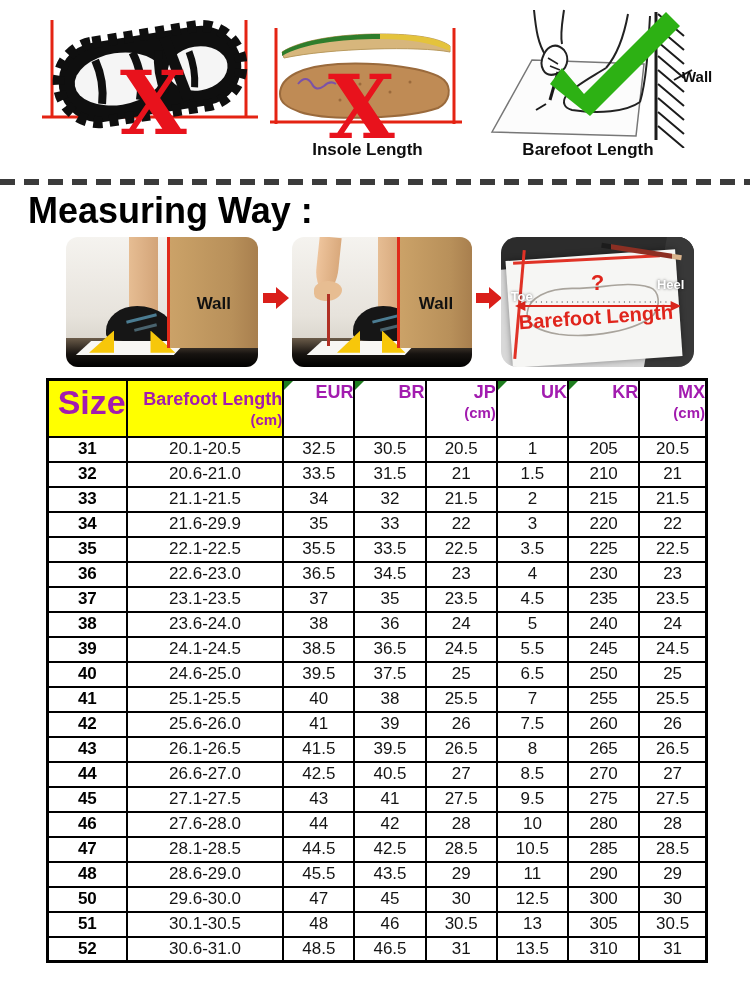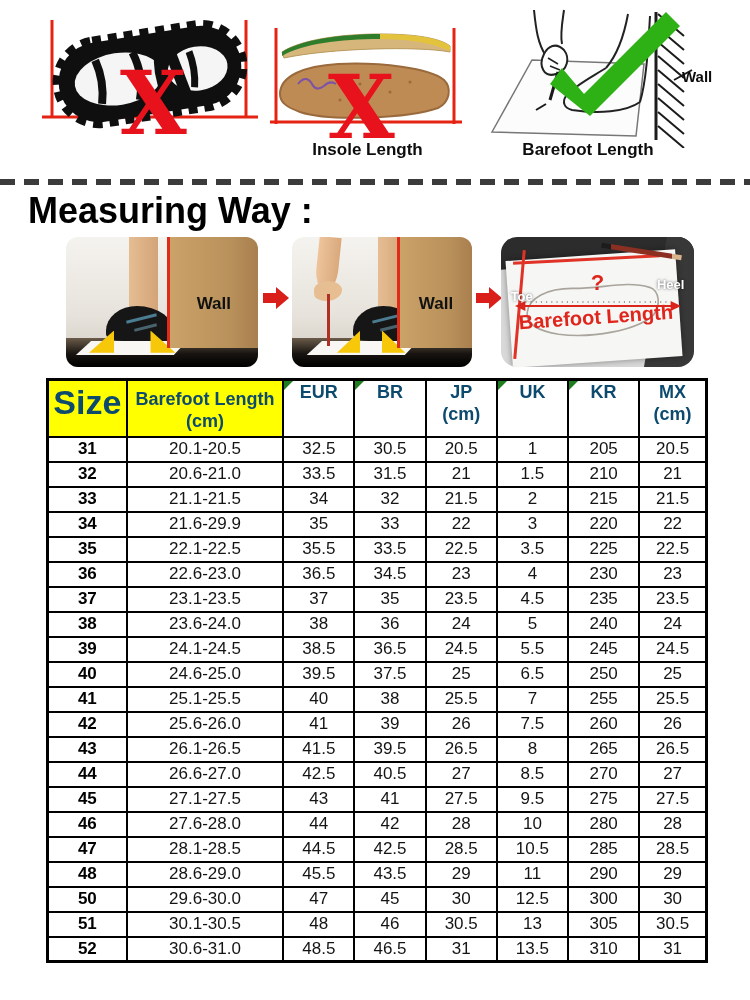--- a/index.html
+++ b/index.html
@@ -94,24 +94,24 @@
   #arrow2{left:476px;}
 
   
   #size-table{position:absolute;left:46px;top:378px;width:662px;border-collapse:collapse;
               table-layout:fixed;background:#fff;border:3px solid #000;}
   #size-table th,#size-table td{border:2px solid #000;text-align:center;padding:0;overflow:hidden;}
   #size-table thead tr{height:57px;}
   #size-table tbody tr{height:25px;}
   #size-table td{font-size:17px;color:#141414;}
   #size-table td.col0{font-weight:bold;color:#000;}
-  #size-table th{position:relative;vertical-align:top;color:#0c4a6e;background:#fff;}
+  #size-table th{position:relative;vertical-align:top;color:#a21caf;background:#fff;text-align:right;}
   #size-table th.hl{background:#ffff00;}
   .hlab{display:block;font-weight:bold;font-size:18px;margin-top:0;line-height:1.25;}
-  .hsub{display:block;font-weight:bold;font-size:18px;line-height:1.2;}
+  .hsub{display:block;font-weight:bold;font-size:15px;line-height:1.2;}
   th.col0{vertical-align:middle;}
   th.col0 .hlab{font-size:34px;margin-top:0;}
   th.col1 .hlab{font-size:18px;margin-top:7px;}
   th.col0{width:79px;} th.col1{width:156px;} th.col2{width:71px;} th.col3{width:71px;}
   th.col4{width:71px;} th.col5{width:71px;} th.col6{width:71px;} th.col7{width:67px;}
   .mk{position:absolute;top:0;left:0;width:0;height:0;
       border-top:9px solid #1e7d1e;border-right:9px solid transparent;}
 </style>
 </head>
 <body>

